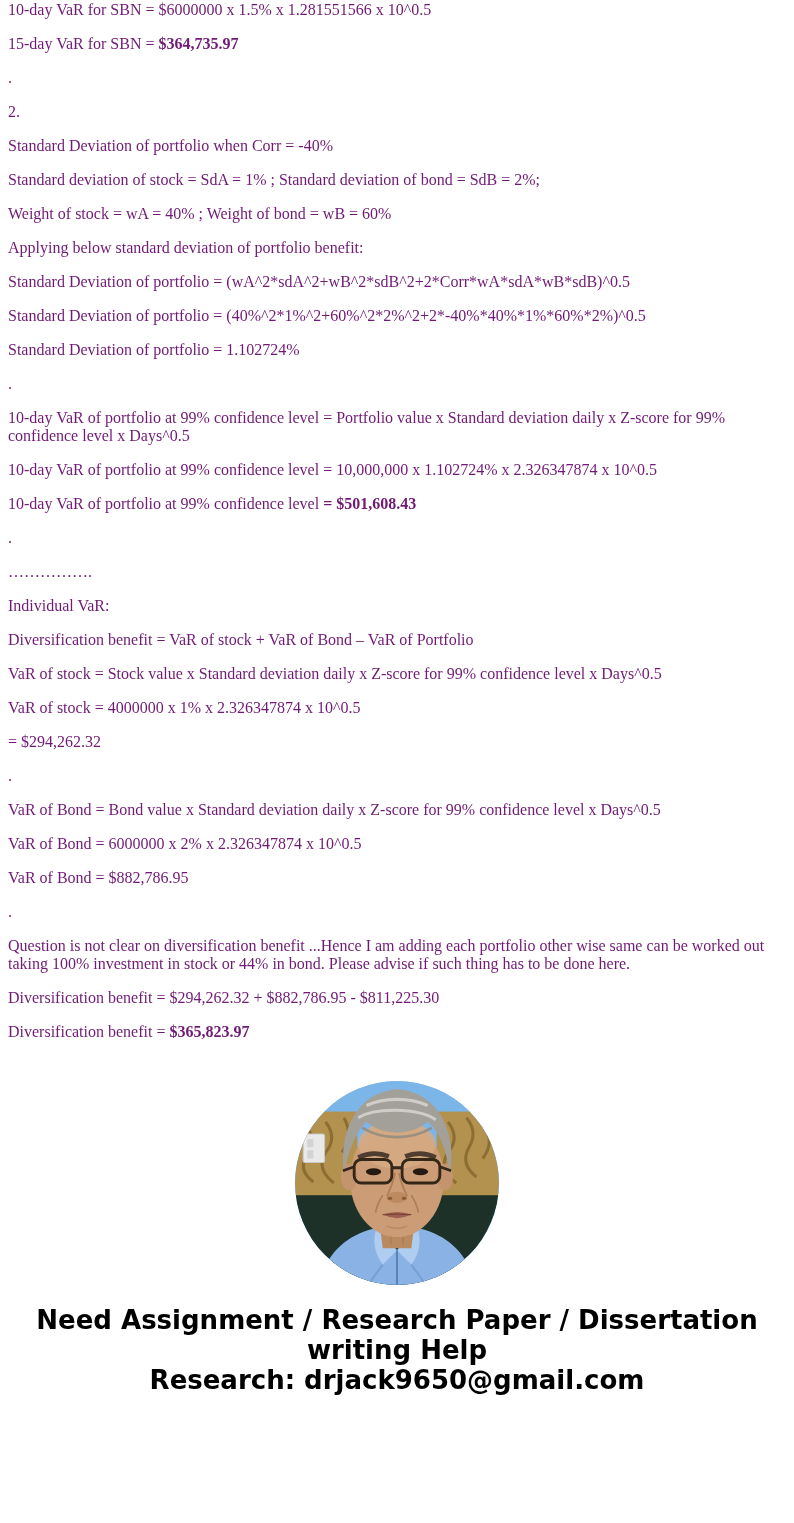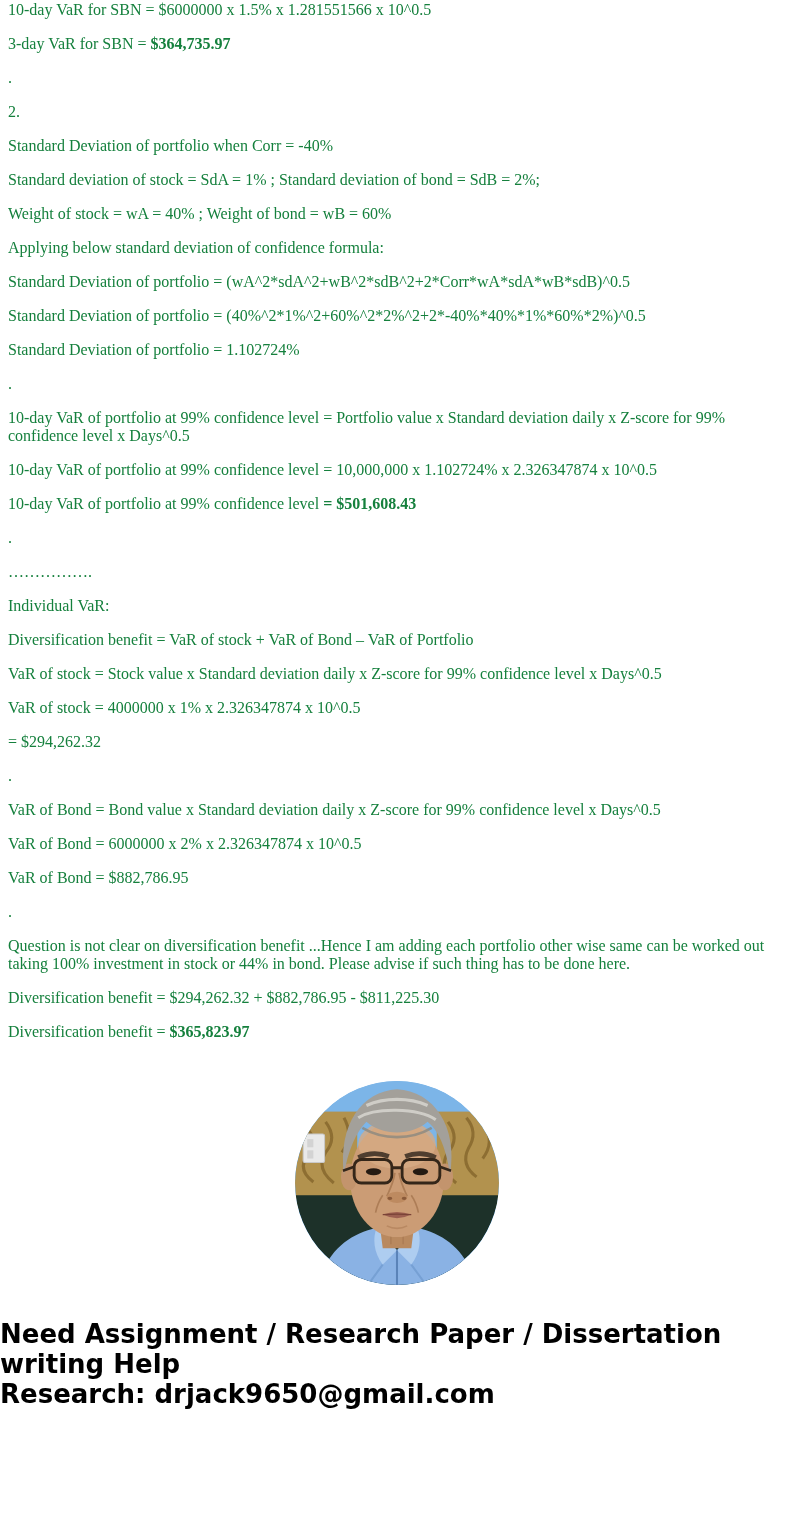--- a/index.html
+++ b/index.html
@@ -3,21 +3,21 @@
 <meta charset="utf-8">
 <style>
   html, body { margin: 0; padding: 0; background: #ffffff; color: #000000; }
   body { width: 794px; }
 
   .doc {
     padding: 1px 8px 0 8px;
     font-family: "Liberation Serif", serif;
     font-size: 16px;
     line-height: 18px;
-    color: #15803d;
+    color: #701a75;
   }
   .doc p { margin: 16px 0; }
   .doc p:first-child { margin-top: 0; }
   .doc p.sp { margin-top: 16px; }
   .doc b { font-weight: bold; }
 
   .avatar-wrap {
     margin-top: 40px;
     display: flex;
     justify-content: center;
@@ -25,43 +25,43 @@
   .avatar {
     width: 204px;
     height: 204px;
     border-radius: 50%;
     overflow: hidden;
     background: #7cb5e8;
   }
   .avatar svg { display: block; width: 204px; height: 204px; }
 
   .footer {
-    margin-top: 34px;
+    margin-top: 20px;
     padding-bottom: 15px;
-    text-align: left;
+    text-align: center;
     font-family: "DejaVu Sans", sans-serif;
     font-weight: bold;
     font-size: 26px;
     line-height: 30px;
     color: #000000;
   }
   .footer div { margin: 0 auto; }
 </style>
 </head>
 <body>
 
 <div class="doc">
   <p><span>10-day VaR for SBN = $6000000 x 1.5% x 1.281551566 x 10^0.5</span><b></b></p>
-  <p><span>3-day VaR for SBN = </span><b>$364,735.97</b></p>
+  <p><span>15-day VaR for SBN = </span><b>$364,735.97</b></p>
   <p><span>.</span><b></b></p>
   <p><span>2.</span><b></b></p>
   <p><span>Standard Deviation of portfolio when Corr = -40%</span><b></b></p>
   <p><span>Standard deviation of stock = SdA = 1% ; Standard deviation of bond = SdB = 2%;</span><b></b></p>
   <p><span>Weight of stock = wA = 40% ; Weight of bond = wB = 60%</span><b></b></p>
-  <p><span>Applying below standard deviation of confidence formula:</span><b></b></p>
+  <p><span>Applying below standard deviation of portfolio benefit:</span><b></b></p>
   <p class="sp"><span>Standard Deviation of portfolio = (wA^2*sdA^2+wB^2*sdB^2+2*Corr*wA*sdA*wB*sdB)^0.5</span><b></b></p>
   <p class="sp"><span>Standard Deviation of portfolio = (40%^2*1%^2+60%^2*2%^2+2*-40%*40%*1%*60%*2%)^0.5</span><b></b></p>
   <p><span>Standard Deviation of portfolio = 1.102724%</span><b></b></p>
   <p><span>.</span><b></b></p>
   <p><span>10-day VaR of portfolio at 99% confidence level = Portfolio value x Standard deviation daily x Z-score for 99% confidence level x Days^0.5</span><b></b></p>
   <p><span>10-day VaR of portfolio at 99% confidence level = 10,000,000 x 1.102724% x 2.326347874 x 10^0.5</span><b></b></p>
   <p><span>10-day VaR of portfolio at 99% confidence level </span><b>= $501,608.43</b></p>
   <p><span>.</span><b></b></p>
   <p><span>…………….</span><b></b></p>
   <p><span>Individual VaR:</span><b></b></p>

